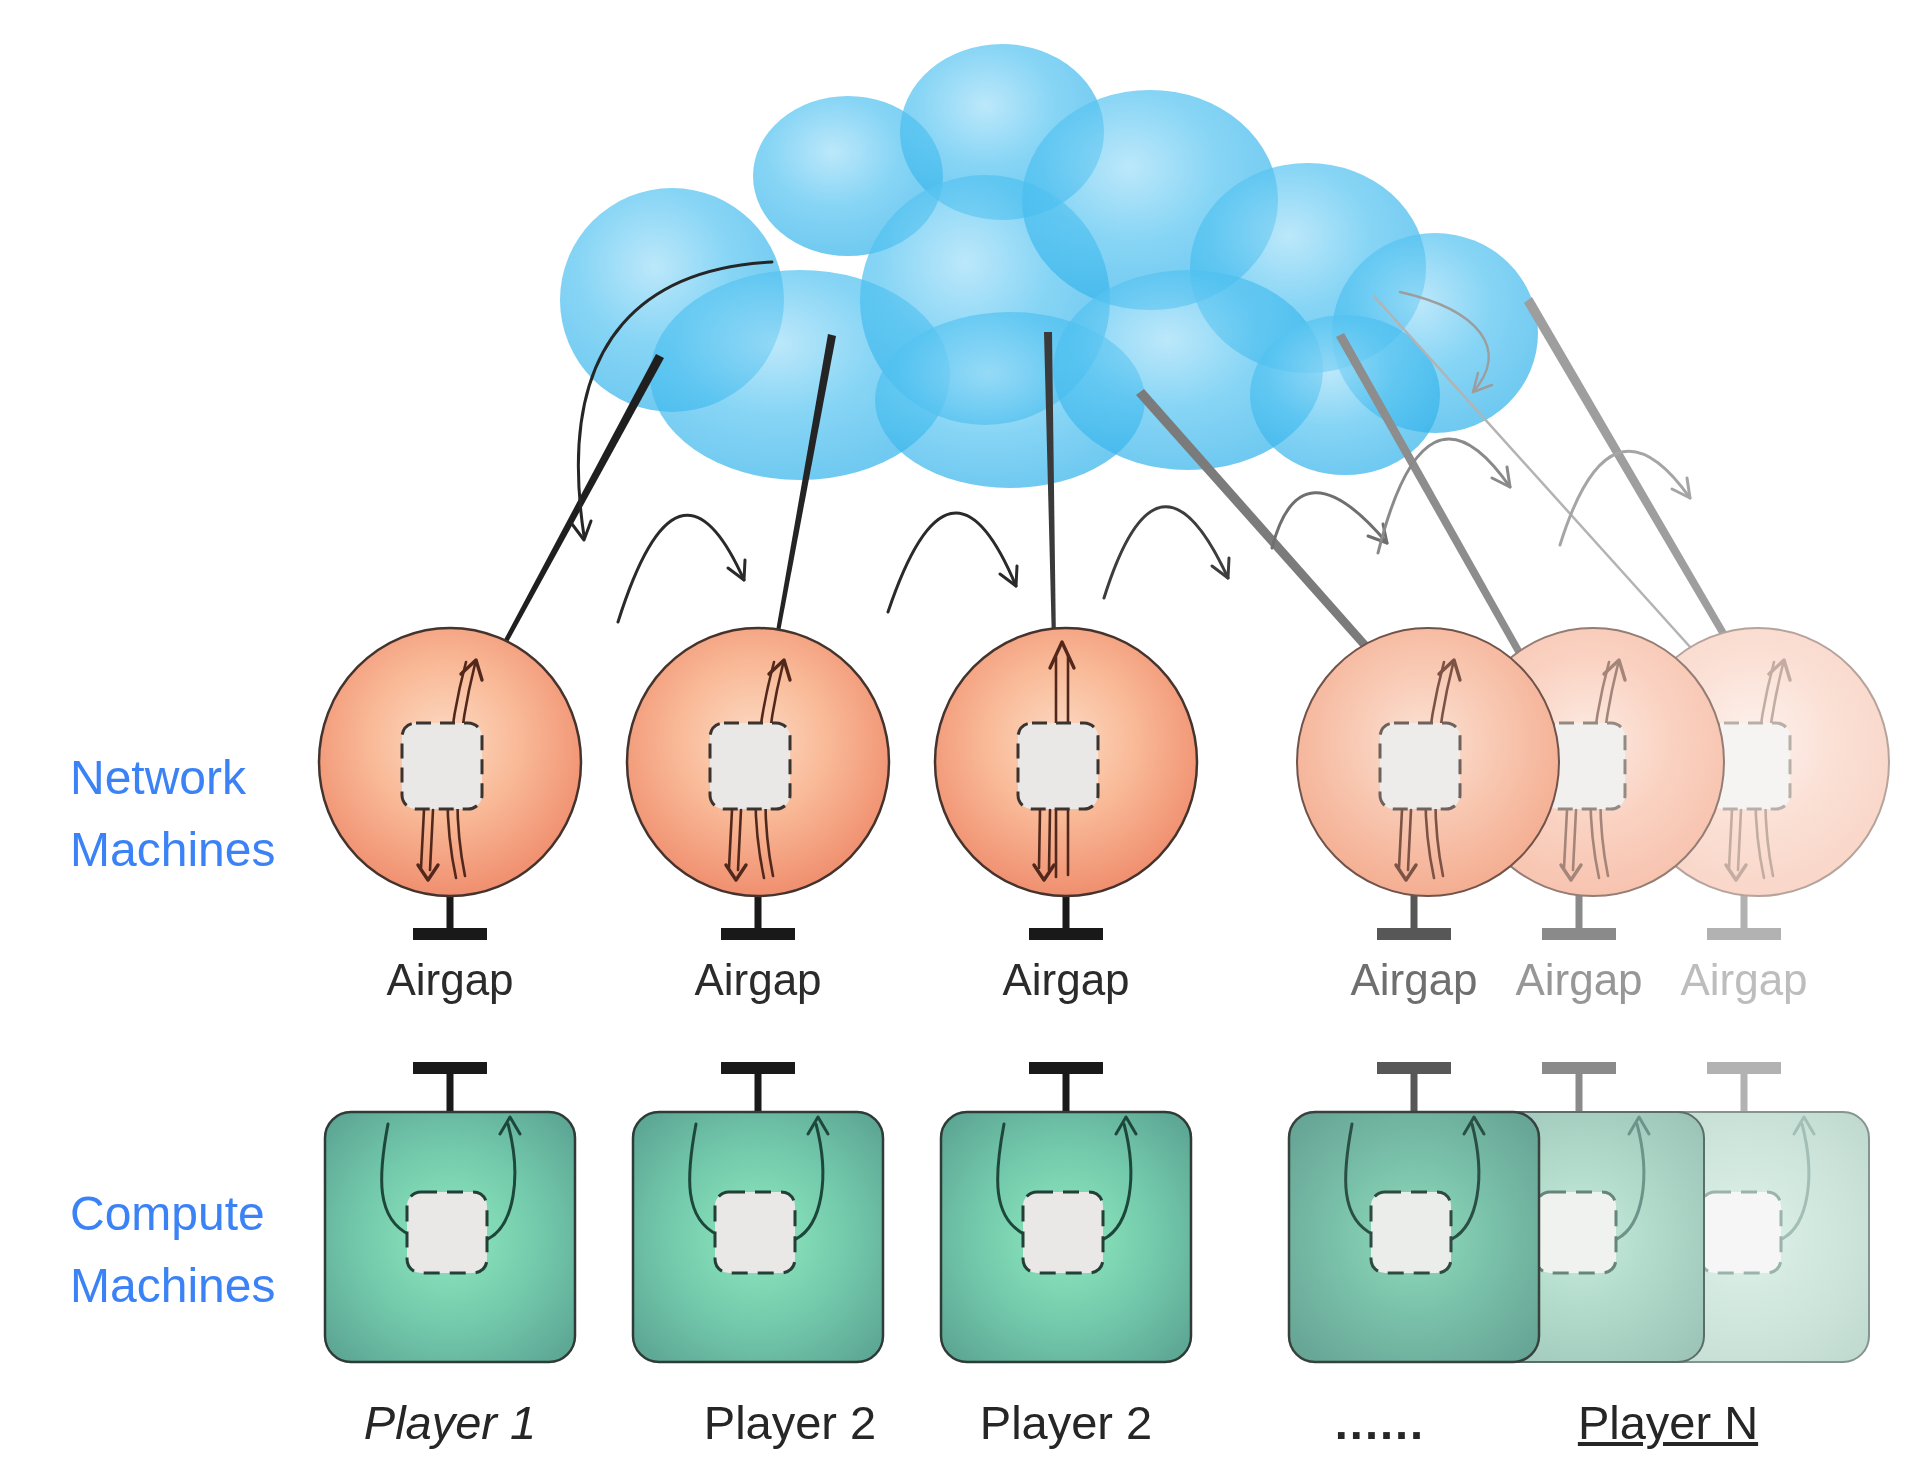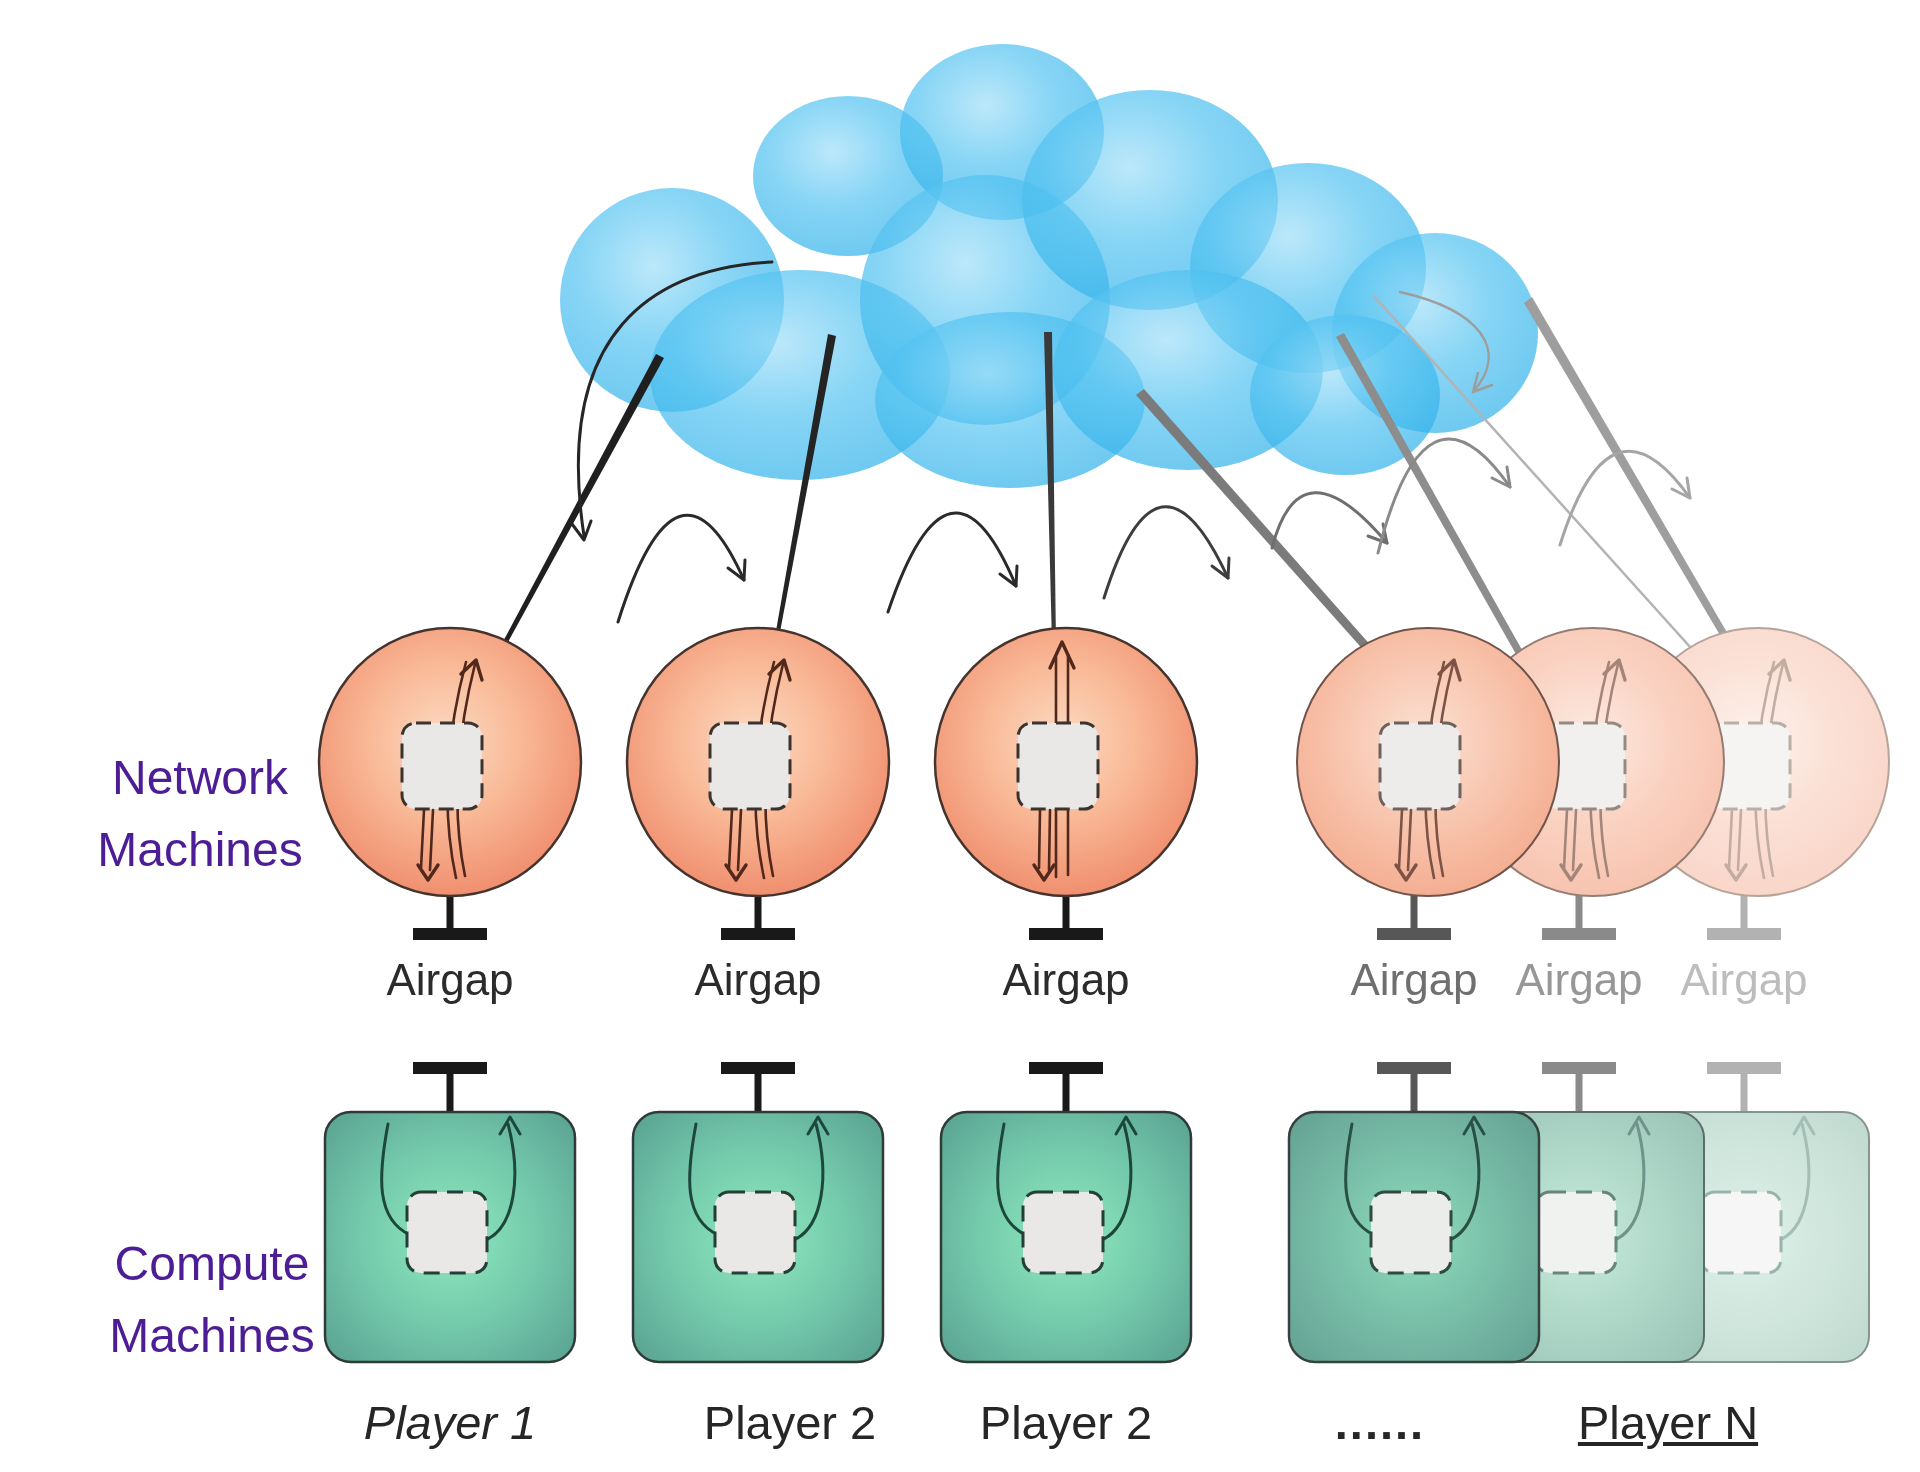--- a/index.html
+++ b/index.html
@@ -2,21 +2,21 @@
 <html><head>
 <meta charset="utf-8">
 <style>
   html,body{margin:0;padding:0;background:#ffffff;}
   body{font-family:"Liberation Sans","DejaVu Sans",sans-serif;}
   .stage{position:relative;width:1920px;height:1472px;background:#ffffff;overflow:hidden;}
   .stage svg{position:absolute;left:0;top:0;}
 
   
   .row-label{position:absolute;left:70px;width:260px;font-size:48px;line-height:72px;
-             font-weight:500;color:#4c1d95;letter-spacing:0px;text-align:center;}
+             font-weight:500;color:#3b82f6;letter-spacing:0px;}
   .airgap-label{position:absolute;top:952px;width:190px;text-align:center;
                 font-size:44px;line-height:56px;font-weight:400;}
   .ag0{color:#2b2b2b;} .agA{color:#6f6f6f;} .agB{color:#979797;} .agC{color:#bdbdbd;}
   .player-label{position:absolute;top:1395px;width:260px;text-align:center;
                 font-size:47px;line-height:56px;font-weight:500;color:#262626;}
   .dots-label{letter-spacing:2px;font-weight:700;}
 
   
   g.nm .flow{fill:none;stroke-width:2.6;stroke-linecap:round;stroke-linejoin:round;}
   g.nm .flowhead{fill:none;stroke-width:3.4;stroke-linecap:round;stroke-linejoin:round;}
@@ -307,21 +307,21 @@
       <rect class="body" x="-125" y="-125" width="250" height="250" rx="26"></rect>
       <path class="flow" d="M -62 -113 C -72 -60 -74 -18 -40 -2"></path>
       <path class="flow" d="M 38 2 C 64 -12 72 -60 58 -113"></path>
       <rect class="enclave" x="-43" y="-45" width="80" height="81" rx="14"></rect>
       <path class="flow" d="M 50 -103 L 60 -120 L 70 -103"></path>
     </g>
   </g>
 </svg>
 
 <div class="row-label" style="top:742px;">Network Machines</div>
-<div class="row-label" style="top:1228px;margin-left:12px;">Compute Machines</div>
+<div class="row-label" style="top:1178px;">Compute Machines</div>
 
 <div class="airgap-label ag0" style="left:355px;">Airgap</div>
 <div class="airgap-label ag0" style="left:663px;">Airgap</div>
 <div class="airgap-label ag0" style="left:971px;">Airgap</div>
 <div class="airgap-label agA" style="left:1319px;">Airgap</div>
 <div class="airgap-label agB" style="left:1484px;">Airgap</div>
 <div class="airgap-label agC" style="left:1649px;">Airgap</div>
 
 <div class="player-label" style="left:320px;font-style:italic;">Player 1</div>
 <div class="player-label" style="left:660px;">Player 2</div>

